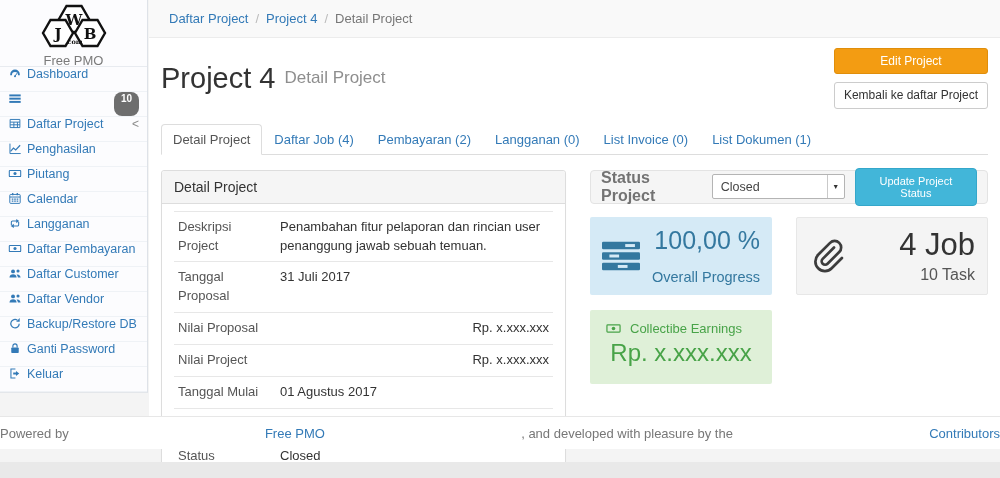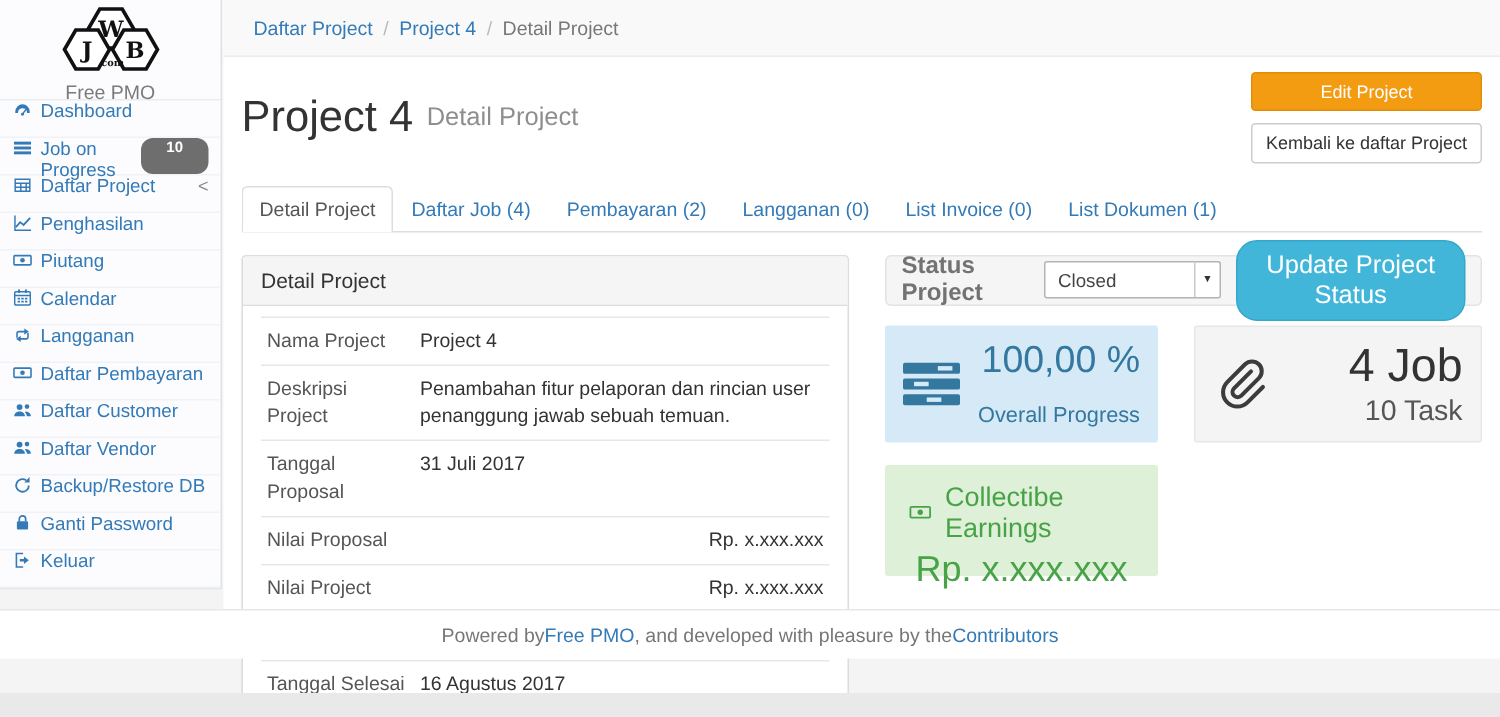--- a/index.html
+++ b/index.html
@@ -9,21 +9,21 @@
 
   
   .sidebar { position:absolute; left:0; top:0; width:148px; height:393px;
              background:#fcfcfe; border-right:1px solid #dee2e8; border-bottom:1px solid #e3e6ea; }
   .logo-block { height:67px; text-align:center; padding-top:4px; border-bottom:1px solid #e8ebf0; cursor:pointer; }
   .brand-name { font-size:13px; color:#7a7a7a; margin-top:-1px; }
   .sitem { display:flex; height:25px; padding:0 8px;
            border-bottom:1px solid #eff2f6; color:#337ab7; font-size:12.5px; text-decoration:none; cursor:pointer; }
   .sic { width:14px; height:13px; margin-right:5px; flex:none; }
   .badge { margin-left:auto; background:#6e6e6e; color:#fff; font-size:10px; font-weight:bold;
-           border-radius:8px; padding:1px 17px; line-height:12px; }
+           border-radius:8px; padding:1px 7px; line-height:12px; }
   .chev { margin-left:auto; color:#8a8a8a; font-size:12px; }
 
   
   .content { position:absolute; left:149px; top:0; width:851px; height:420px; background:#fff; }
   .bc-bar { height:38px; background:#f9f9f9; border-bottom:1px solid #ececec;
             display:flex; align-items:center; padding:0 20px; font-size:13px; }
   .bc-bar a { color:#337ab7; text-decoration:none; cursor:pointer; }
   .bc-sep { color:#bbb; margin:0 7px; }
   .bc-cur { color:#777; }
 
@@ -60,45 +60,45 @@
   .rcol { flex:1; }
   .well { background:#f5f5f5; border:1px solid #e3e3e3; border-radius:4px; height:34px;
           padding:0 10px; display:flex; align-items:center; gap:10px; }
   .st-lbl { font-size:16px; font-weight:bold; color:#737373; }
   .sel { position:relative; width:140px; height:25px; background:#fff; border:1px solid #b4b4b4;
          border-radius:2px; font-size:12.5px; color:#444; display:flex; align-items:center;
          padding:0 22px 0 8px; cursor:pointer; }
   .sel .caret { position:absolute; right:0; top:0; bottom:0; width:17px; display:flex;
                 align-items:center; justify-content:center; font-size:7px; color:#333;
                 border-left:1px solid #c9c9c9; }
-  .btn-update { font-size:17px; padding:6px 10px; background:#42b6d9; border:1px solid #34a7ca;
-                color:#fff; border-radius:14px; cursor:pointer; font-family:inherit; }
+  .btn-update { font-size:11px; padding:6px 10px; background:#42b6d9; border:1px solid #34a7ca;
+                color:#fff; border-radius:4px; cursor:pointer; font-family:inherit; }
 
   .cards { display:flex; gap:24px; margin-top:13px; }
   .card { height:78px; border-radius:2px; display:flex; align-items:center; padding:0 12px; }
   .card-progress { width:182px; background:#d5eaf6; color:#34789f; }
   .cp-icon { width:38px; height:34px; flex:none; }
   .cp-text { flex:1; text-align:right; line-height:1.2; }
   .cp-val { font-size:25px; }
   .cp-lbl { font-size:14.5px; margin-top:14px; }
   .card-jobs { flex:1; background:#f4f4f4; border:1px solid #e7e7e7; color:#333; }
   .cj-icon { width:36px; height:36px; flex:none; color:#3c3c3c; }
   .cj-text { flex:1; text-align:right; line-height:1.15; }
   .cj-val { font-size:31px; color:#333; }
-  .cj-sub { font-size:19px; color:#555; margin-top:3px; }
+  .cj-sub { font-size:16px; color:#555; margin-top:3px; }
   .card-earn { width:182px; height:74px; background:#dff0d8; color:#48a348; border-radius:2px;
                margin-top:15px; padding:11px 10px 0 10px; }
   .ce-row1 { display:flex; align-items:center; gap:7px; padding-left:4px; }
   .ce-icon { width:19px; height:15px; flex:none; }
-  .ce-lbl { font-size:18px; }
+  .ce-lbl { font-size:13px; }
   .ce-val { font-size:24px; text-align:center; margin-top:3px; }
 
   
-  .footer { position:absolute; left:0; top:406px; width:1000px; height:33px; background:#fff;
-            border-top:1px solid #e7e7e7; display:flex; align-items:center; justify-content:center;
+  .footer { position:absolute; left:0; top:416px; width:1000px; height:33px; background:#fff;
+            border-top:1px solid #e7e7e7; display:flex; align-items:center; justify-content:space-between;
             font-size:13px; color:#777; }
   .footer a { color:#337ab7; text-decoration:none; cursor:pointer; }
   .bottom-strip { position:absolute; left:0; top:462px; width:1000px; height:16px; background:#e9e9e9; }
 </style>
 </head>
 <body>
 
 <svg width="0" height="0" style="position:absolute" aria-hidden="true">
   <defs>
     <symbol id="ic-gauge" viewBox="0 0 16 16">
@@ -186,21 +186,20 @@
     <a class="sitem">
       <svg class="sic">
           <use href="#ic-gauge"></use>
         </svg>
       <span>Dashboard</span>
     </a>
     <a class="sitem">
       <svg class="sic">
           <use href="#ic-bars"></use>
         </svg>
-      <span>Job on Progress</span>
       <span class="badge">10</span>
     </a>
     <a class="sitem">
       <svg class="sic">
           <use href="#ic-table"></use>
         </svg>
       <span>Daftar Project</span>
       <span class="chev">&lt;</span>
     </a>
     <a class="sitem">
@@ -293,24 +292,20 @@
       <a class="tab">List Dokumen (1)</a>
     </div>
 
     <div class="body-row">
 
       <div class="panel">
         <div class="panel-h">Detail Project</div>
         <div class="panel-b">
           <table class="dtable">
             <tbody>
-                <tr>
-              <td class="lbl">Nama Project</td>
-              <td>Project 4</td>
-            </tr>
             <tr>
               <td class="lbl">Deskripsi Project</td>
               <td>Penambahan fitur pelaporan dan rincian user penanggung jawab sebuah temuan.</td>
             </tr>
             <tr>
               <td class="lbl">Tanggal Proposal</td>
               <td>31 Juli 2017</td>
             </tr>
             <tr>
               <td class="lbl">Nilai Proposal</td>

